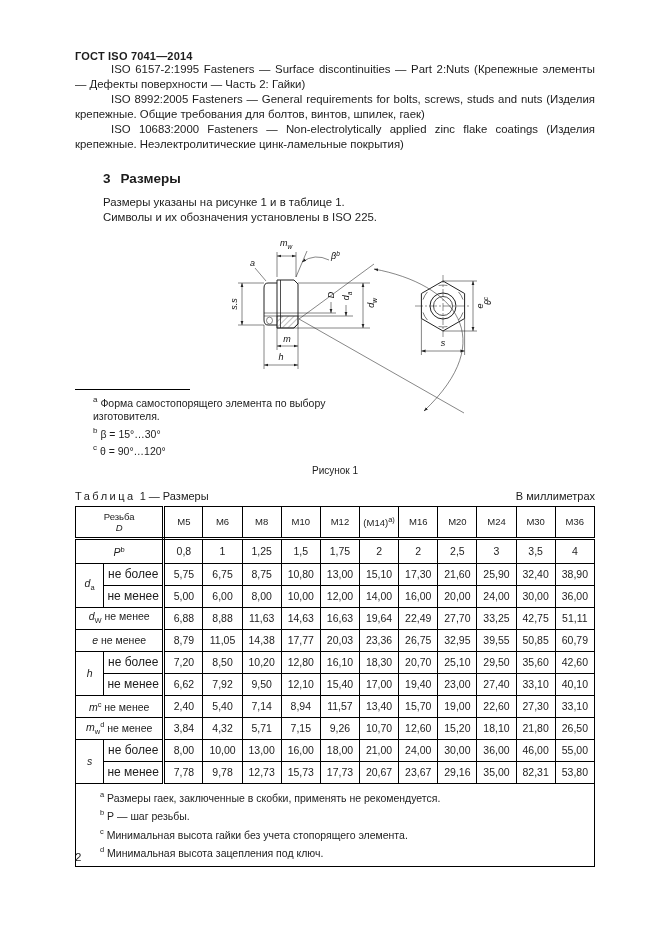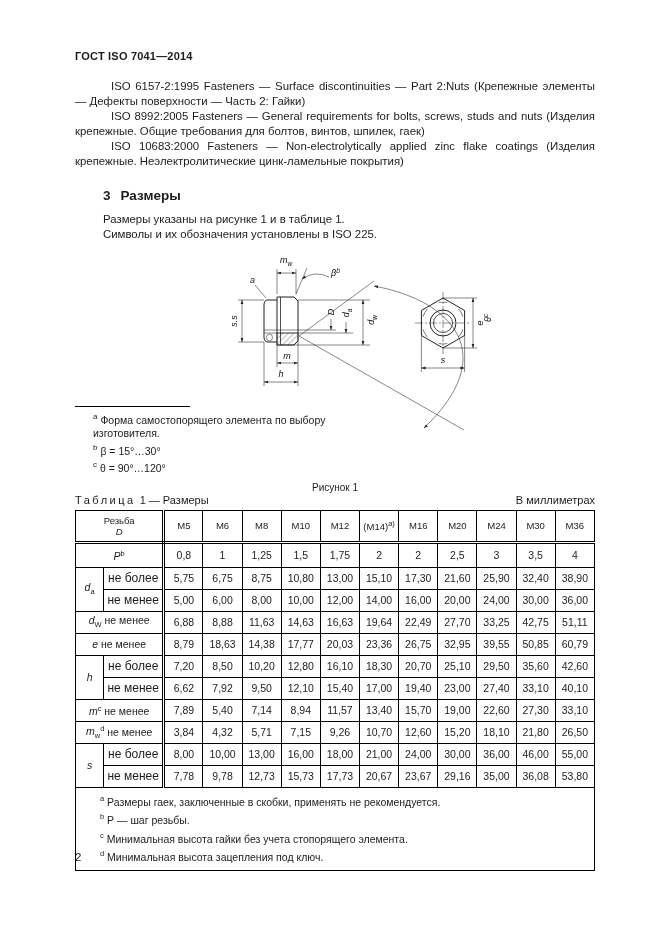--- a/index.html
+++ b/index.html
@@ -2,33 +2,33 @@
 <html><head>
 <meta charset="utf-8">
 <style>
   html,body{margin:0;padding:0;background:#fff;}
   .page{
     position:relative;width:661px;height:935px;background:#fff;box-sizing:border-box;
     padding:50px 66px 0 75px;color:#1c1c1c;
     font-family:"Liberation Sans",sans-serif;overflow:hidden;
   }
   .doc-code{font-size:11px;font-weight:bold;letter-spacing:.2px;}
-  .refs{margin-top:17px;font-size:11.4px;line-height:15px;text-align:justify;}
+  .refs{font-size:11.4px;line-height:15px;text-align:justify;}
   .refs p{margin:0;text-indent:36px;}
   .sec-heading{margin:19px 0 9px 28px;font-size:13.5px;font-weight:bold;}
   .sec-heading .num{margin-right:10px;}
   .sec-lines p{margin:0 0 0 28px;font-size:11.4px;line-height:15px;}
   .figure-wrap{margin-top:4px;}
   .figure-svg{display:block;}
   .fig-notes{margin-top:-40px;width:320px;position:relative;}
   .fn-rule{width:115px;border-top:1px solid #000;height:0;margin-bottom:3px;}
   .fnote{margin-left:18px;font-size:10.5px;line-height:13.5px;}
   .fnote sup{font-size:8px;}
   .fig-caption{text-align:center;font-size:10px;margin-top:7px;}
-  .table-caption{display:flex;justify-content:space-between;align-items:baseline;font-size:11px;margin-top:1px;}
+  .table-caption{display:flex;justify-content:space-between;align-items:baseline;font-size:11px;margin-top:14px;}
   .table-caption .tword{letter-spacing:2.5px;}
   .table-caption .trest{margin-left:4px;flex:1;}
   table.dims{border-collapse:collapse;width:520px;table-layout:fixed;margin-top:4px;
     font-size:10.5px;color:#1c1c1c;border:1.5px solid #000;}
   table.dims th,table.dims td{border:1px solid #000;text-align:center;vertical-align:middle;padding:0;}
   table.dims thead th{border-bottom:3px double #000;font-weight:normal;font-size:9.5px;height:30px;}
   table.dims .dbl{border-right:3px double #000;}
   table.dims td{height:21px;}
   table.dims tr.prow td{height:23px;}
   table.dims td.sym i, table.dims td.lab i{font-family:"Liberation Sans",sans-serif;}
@@ -274,21 +274,21 @@
           <td class="val">19,64</td>
           <td class="val">22,49</td>
           <td class="val">27,70</td>
           <td class="val">33,25</td>
           <td class="val">42,75</td>
           <td class="val">51,11</td>
         </tr>
         <tr>
           <td class="lab dbl" colspan="2"><span><i>e</i></span> <span>не менее</span></td>
           <td class="val">8,79</td>
-          <td class="val">18,63</td>
+          <td class="val">11,05</td>
           <td class="val">14,38</td>
           <td class="val">17,77</td>
           <td class="val">20,03</td>
           <td class="val">23,36</td>
           <td class="val">26,75</td>
           <td class="val">32,95</td>
           <td class="val">39,55</td>
           <td class="val">50,85</td>
           <td class="val">60,79</td>
         </tr>
@@ -316,21 +316,21 @@
           <td class="val">15,40</td>
           <td class="val">17,00</td>
           <td class="val">19,40</td>
           <td class="val">23,00</td>
           <td class="val">27,40</td>
           <td class="val">33,10</td>
           <td class="val">40,10</td>
         </tr>
         <tr>
           <td class="lab dbl" colspan="2"><span><i>m</i><sup>c</sup></span> <span>не менее</span></td>
-          <td class="val">7,89</td>
+          <td class="val">2,40</td>
           <td class="val">5,40</td>
           <td class="val">7,14</td>
           <td class="val">8,94</td>
           <td class="val">11,57</td>
           <td class="val">13,40</td>
           <td class="val">15,70</td>
           <td class="val">19,00</td>
           <td class="val">22,60</td>
           <td class="val">27,30</td>
           <td class="val">33,10</td>
@@ -368,21 +368,21 @@
           <td class="cond dbl">не менее</td>
           <td class="val">7,78</td>
           <td class="val">9,78</td>
           <td class="val">12,73</td>
           <td class="val">15,73</td>
           <td class="val">17,73</td>
           <td class="val">20,67</td>
           <td class="val">23,67</td>
           <td class="val">29,16</td>
           <td class="val">35,00</td>
-          <td class="val">36,08</td>
+          <td class="val">82,31</td>
           <td class="val">53,80</td>
         </tr>
         <tr>
           <td class="tfn" colspan="13">
             <div class="fnote"><sup>а</sup> <span>Размеры гаек, заключенные в скобки, применять не рекомендуется.</span></div>
             <div class="fnote"><sup>b</sup> <span>Р — шаг резьбы.</span></div>
             <div class="fnote"><sup>c</sup> <span>Минимальная высота гайки без учета стопорящего элемента.</span></div>
             <div class="fnote"><sup>d</sup> <span>Минимальная высота зацепления под ключ.</span></div>
           </td>
         </tr>

